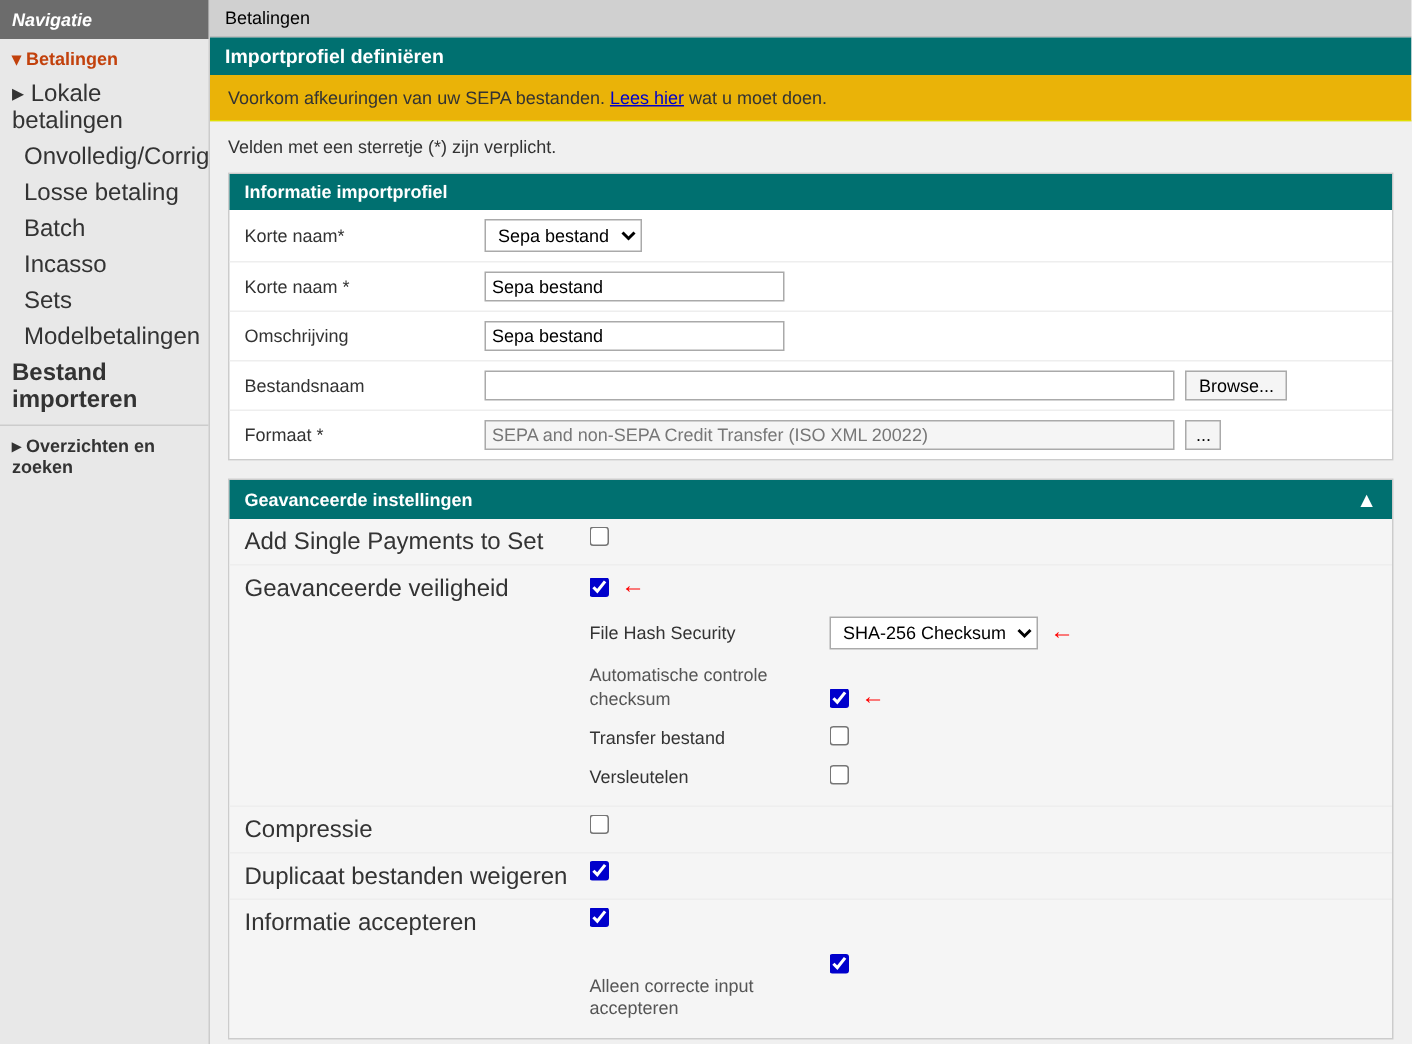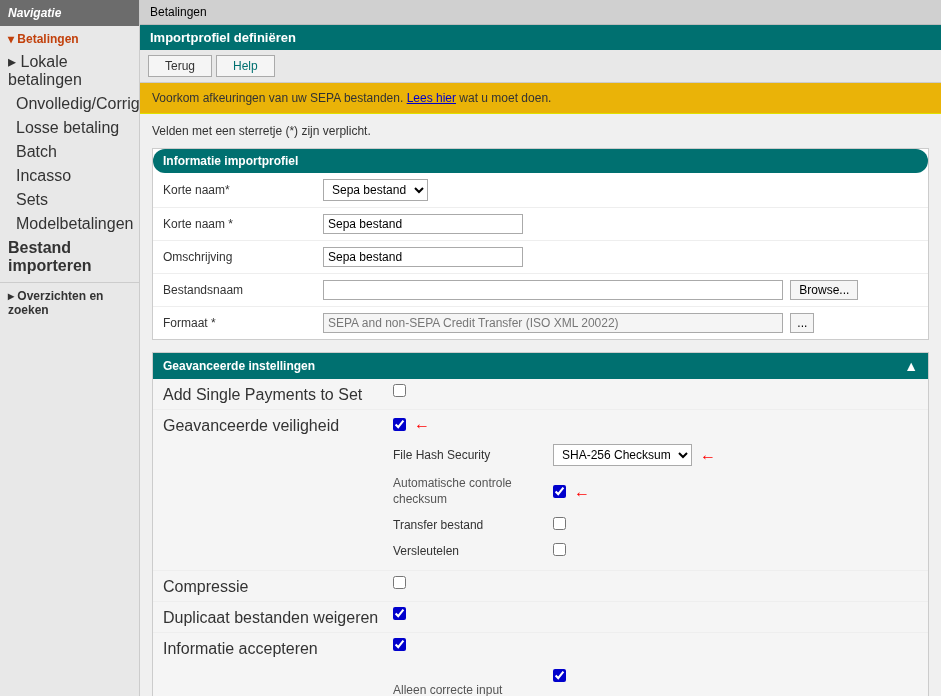--- a/index.html
+++ b/index.html
@@ -29,21 +29,21 @@
     
     .warning-bar { background: #eab308; border-bottom: 1px solid #e0e000; padding: 8px 12px; font-size: 12px; color: #333; }
     .warning-bar a { color: #0000cc; }
 
     
     .content-area { padding: 10px 12px; background: #f0f0f0; }
     .required-note { font-size: 12px; margin-bottom: 10px; color: #333; }
 
     
     .section-box { margin-bottom: 12px; border: 1px solid #ccc; background: white; }
-    .section-header { background: #007070; color: white; padding: 5px 10px; font-size: 12px; font-weight: bold; display: flex; justify-content: space-between; align-items: center; border-radius: 12px; }
+    .section-header { background: #007070; color: white; padding: 5px 10px; font-size: 12px; font-weight: bold; display: flex; justify-content: space-between; align-items: center; }
     .section-body { padding: 0; }
 
     
     .form-row { display: flex; align-items: center; padding: 6px 10px; border-bottom: 1px solid #eee; }
     .form-row:last-child { border-bottom: none; }
     .form-label { width: 160px; font-size: 12px; color: #333; flex-shrink: 0; }
     .form-control { flex: 1; }
     select.input-ctrl { padding: 2px 4px; font-size: 12px; border: 1px solid #aaa; background: white; }
     input[type="text"].input-ctrl { padding: 2px 4px; font-size: 12px; border: 1px solid #aaa; width: 200px; }
     input[type="text"].input-ctrl-wide { padding: 2px 4px; font-size: 12px; border: 1px solid #aaa; width: 460px; }
@@ -91,24 +91,20 @@
     <div class="sidebar-item">Modelbetalingen</div>
     <div class="sidebar-item bold">Bestand importeren</div>
 
     <div class="sidebar-section-title2">▸ <span>Overzichten en zoeken</span></div>
   </div>
 
   <div class="main-content">
     <div class="main-header">Betalingen</div>
     <div class="page-title-bar">Importprofiel definiëren</div>
 
-    <div class="button-bar">
-      <button class="btn">Terug</button>
-      <button class="btn-help">Help</button>
-    </div>
 
     <div class="warning-bar">
       <span>Voorkom afkeuringen van uw SEPA bestanden.</span>
       <a href="#">Lees hier</a>
       <span> wat u moet doen.</span>
     </div>
 
     <div class="content-area">
       <div class="required-note">Velden met een sterretje (*) zijn verplicht.</div>
 
@@ -187,21 +183,21 @@
                 <div class="sub-control" style="display:flex; align-items:center;">
                   <select class="input-ctrl">
                     <option>SHA-256 Checksum</option>
                     <option>MD5</option>
                     <option>None</option>
                   </select>
                   <span class="red-arrow">←</span>
                 </div>
               </div>
 
-              <div class="sub-row" style="margin-top: 4px;">
+              <div class="sub-row" style="margin-top: 4px; align-items: flex-end;">
                 <div style="width: 160px; font-size: 12px; color: #555; line-height: 1.3;">
                   <span>Automatische controle checksum</span>
                 </div>
                 <div style="display:flex; align-items:center;">
                   <input type="checkbox" class="checked-blue" checked="" style="accent-color: rgb(0, 0, 204);">
                   <span class="red-arrow">←</span>
                 </div>
               </div>
 
               <div class="sub-row" style="margin-top: 4px;">

